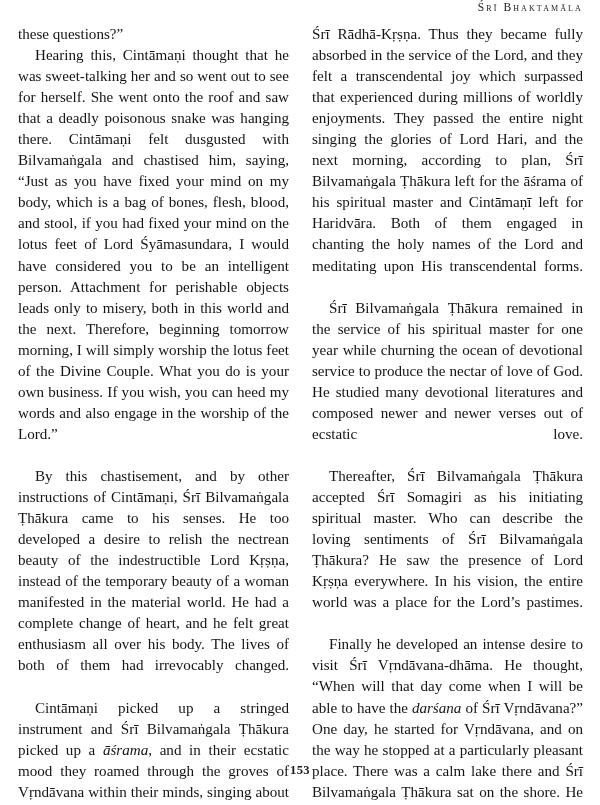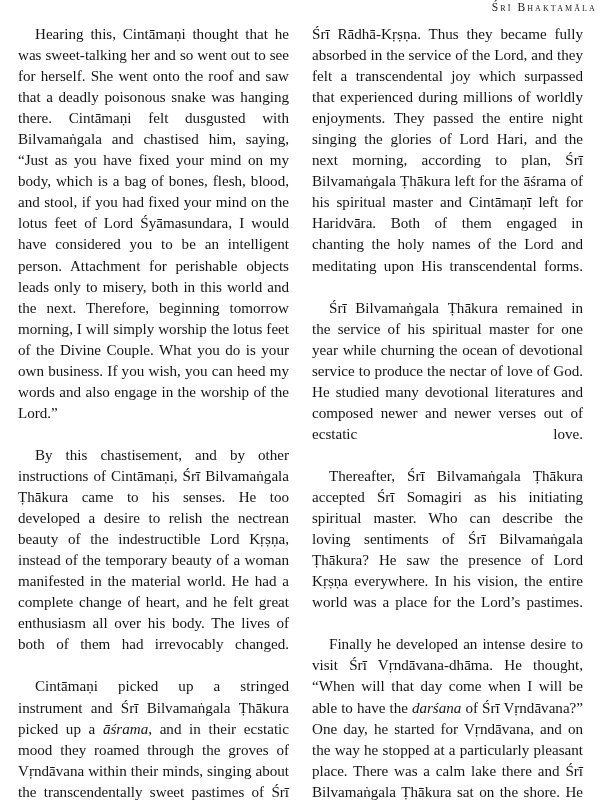--- a/index.html
+++ b/index.html
@@ -13,21 +13,21 @@
     height: 805px;
     background: #ffffff;
     overflow: hidden;
     font-family: "Liberation Serif", "DejaVu Serif", serif;
     color: #141414;
     box-sizing: border-box;
   }
   .running-header {
     position: absolute;
     top: 1px;
-    right: 3px;
+    right: 17px;
     font-family: "Liberation Serif", "DejaVu Serif", serif;
     font-size: 11.5px;
     letter-spacing: 2.1px;
     color: #1a1a1a;
     white-space: nowrap;
     font-variant: small-caps;
     text-transform: none;
   }
   .columns {
     position: absolute;
@@ -78,28 +78,30 @@
 </head>
 <body>
 
 <div class="page">
 
   <div class="running-header">Śrī Bhaktamāla</div>
 
   <div class="columns">
 
     <div class="col">
+      <p class="noindent">these questions?”</p>
       <p class="last-flush">Hearing this, Cintāmaṇi thought that he was sweet-talking her and so went out to see for herself. She went onto the roof and saw that a deadly poisonous snake was hanging there. Cintāmaṇi felt dusgusted with Bilvamaṅgala and chastised him, saying, “Just as you have fixed your mind on my body, which is a bag of bones, flesh, blood, and stool, if you had fixed your mind on the lotus feet of Lord Śyāmasundara, I would have considered you to be an intelligent person. Attachment for perishable objects leads only to misery, both in this world and the next. Therefore, beginning tomorrow morning, I will simply worship the lotus feet of the Divine Couple. What you do is your own business. If you wish, you can heed my words and also engage in the worship of the Lord.”</p>
       <p class="last-flush">By this chastisement, and by other instructions of Cintāmaṇi, Śrī Bilvamaṅgala Ṭhākura came to his senses. He too developed a desire to relish the nectrean beauty of the indestructible Lord Kṛṣṇa, instead of the temporary beauty of a woman manifested in the material world. He had a complete change of heart, and he felt great enthusiasm all over his body. The lives of both of them had irrevocably changed.</p>
       <p class="last-flush">Cintāmaṇi picked up a stringed instrument and Śrī Bilvamaṅgala Ṭhākura picked up a <i>āśrama</i>, and in their ecstatic mood they roamed through the groves of Vṛndāvana within their minds, singing about the transcendentally sweet pastimes of Śrī</p>
     </div>
 
     <div class="col">
       <p class="noindent last-flush">Śrī Rādhā-Kṛṣṇa. Thus they became fully absorbed in the service of the Lord, and they felt a transcendental joy which surpassed that experienced during millions of worldly enjoyments. They passed the entire night singing the glories of Lord Hari, and the next morning, according to plan, Śrī Bilvamaṅgala Ṭhākura left for the āśrama of his spiritual master and Cintāmaṇī left for Haridvāra. Both of them engaged in chanting the holy names of the Lord and meditating upon His transcendental forms.</p>
       <p class="last-flush">Śrī Bilvamaṅgala Ṭhākura remained in the service of his spiritual master for one year while churning the ocean of devotional service to produce the nectar of love of God. He studied many devotional literatures and composed newer and newer verses out of ecstatic love.</p>
       <p class="last-flush">Thereafter, Śrī Bilvamaṅgala Ṭhākura accepted Śrī Somagiri as his initiating spiritual master. Who can describe the loving sentiments of Śrī Bilvamaṅgala Ṭhākura? He saw the presence of Lord Kṛṣṇa everywhere. In his vision, the entire world was a place for the Lord’s pastimes.</p>
       <p class="last-flush">Finally he developed an intense desire to visit Śrī Vṛndāvana-dhāma. He thought, “When will that day come when I will be able to have the <i>darśana</i> of Śrī Vṛndāvana?” One day, he started for Vṛndāvana, and on the way he stopped at a particularly pleasant place. There was a calm lake there and Śrī Bilvamaṅgala Ṭhākura sat on the shore. He was so deeply absorbed in love for Kṛṣṇa that he did not even look at other people.</p>
     </div>
 
   </div>
 
+  <div class="folio">153</div>
 
 </div>
 
 </body></html>

